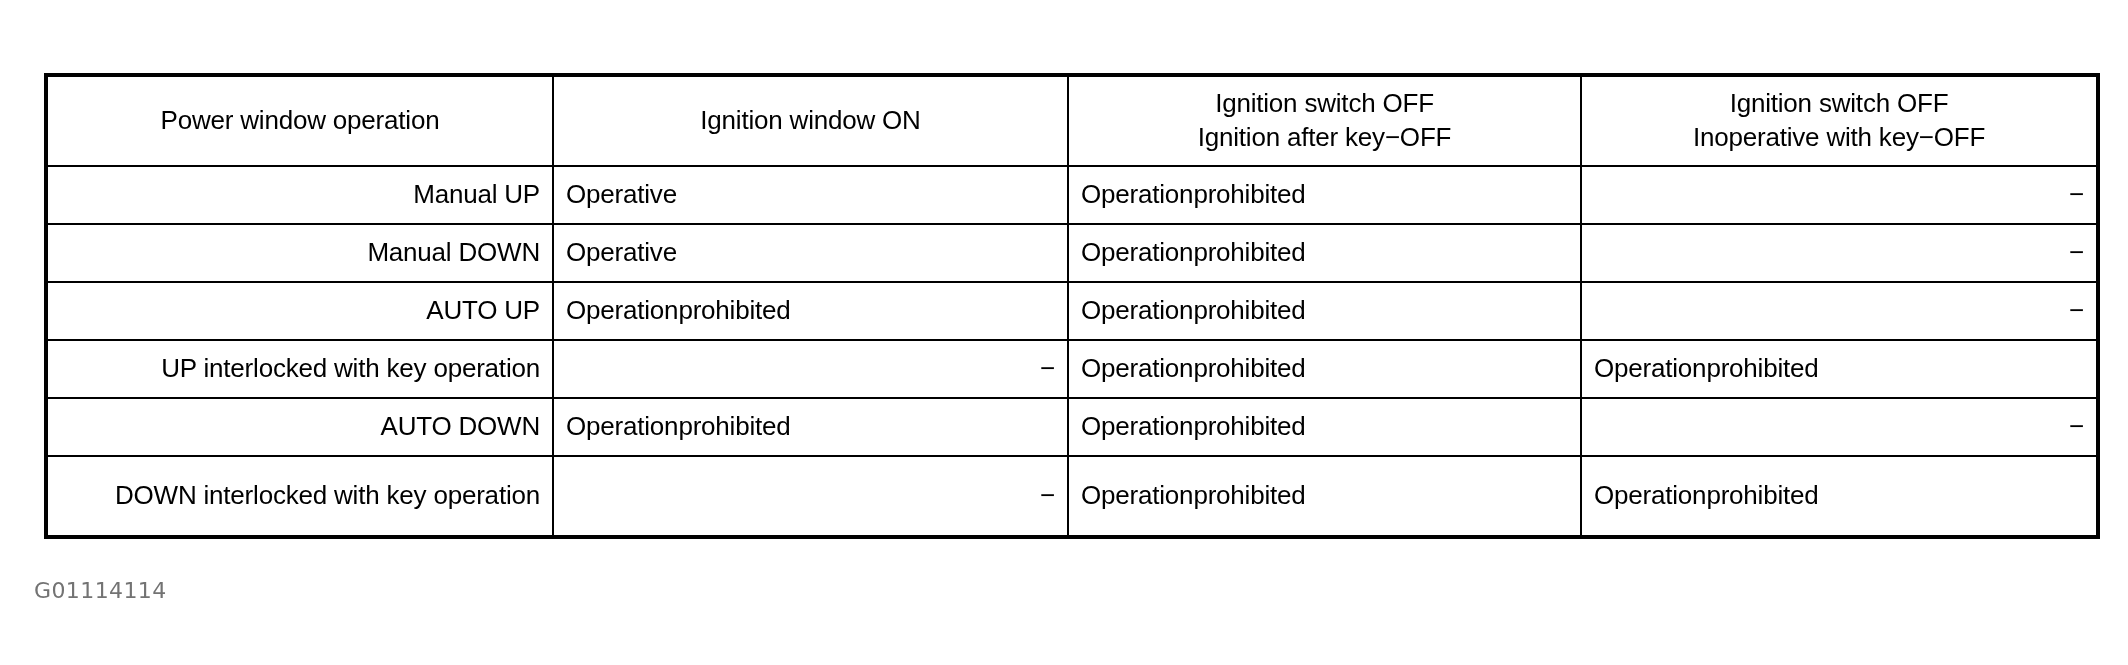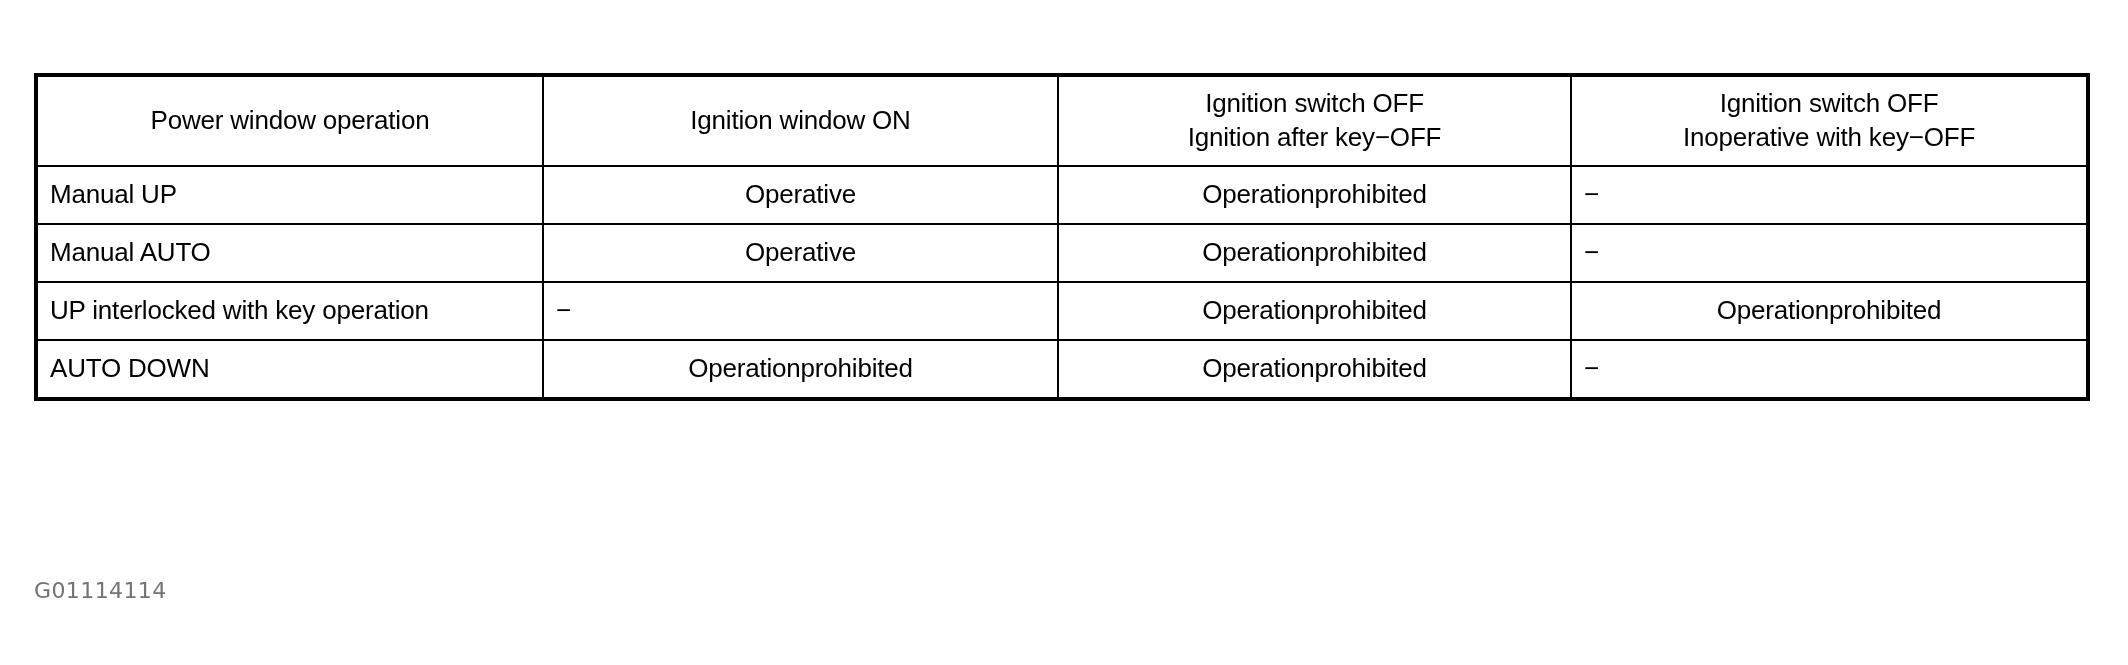--- a/index.html
+++ b/index.html
@@ -20,21 +20,21 @@
   .page {
     position: relative;
     width: 2128px;
     height: 665px;
     background: #ffffff;
   }
 
   
   .spec-table {
     position: absolute;
-    left: 34px;
+    left: 44px;
     top: 73px;
     width: 2052px;
     border-collapse: collapse;
     table-layout: fixed;
     background: #ffffff;
   }
 
   .spec-table td,
   .spec-table th {
     border: 2px solid #000000;
@@ -63,22 +63,22 @@
   tr.header-row td {
     height: 88px;
     text-align: center;
   }
   .hdr-line { display: block; white-space: nowrap; }
 
   
   tr.data-row td { height: 56px; }
   tr.data-row.tall td { height: 78px; }
 
-  .cell-center { text-align: left; }
-  .cell-left   { text-align: center; }
+  .cell-center { text-align: right; }
+  .cell-left   { text-align: left; }
 
   
   .figure-caption {
     position: absolute;
     left: 34px;
     top: 578px;
     font-family: "DejaVu Sans", sans-serif;
     font-size: 22px;
     letter-spacing: 0.4px;
     color: #737373;
@@ -120,40 +120,52 @@
     <tbody>
 
       <tr class="data-row">
         <td class="cell-center">Manual UP</td>
         <td class="cell-left">Operative</td>
         <td class="cell-left">Operationprohibited</td>
         <td class="cell-center">−</td>
       </tr>
 
       <tr class="data-row">
-        <td class="cell-center">Manual AUTO</td>
+        <td class="cell-center">Manual DOWN</td>
         <td class="cell-left">Operative</td>
         <td class="cell-left">Operationprohibited</td>
         <td class="cell-center">−</td>
       </tr>
 
+      <tr class="data-row">
+        <td class="cell-center">AUTO UP</td>
+        <td class="cell-left">Operationprohibited</td>
+        <td class="cell-left">Operationprohibited</td>
+        <td class="cell-center">−</td>
+      </tr>
 
       <tr class="data-row">
         <td class="cell-center">UP interlocked with key operation</td>
         <td class="cell-center">−</td>
         <td class="cell-left">Operationprohibited</td>
         <td class="cell-left">Operationprohibited</td>
       </tr>
 
       <tr class="data-row">
         <td class="cell-center">AUTO DOWN</td>
         <td class="cell-left">Operationprohibited</td>
         <td class="cell-left">Operationprohibited</td>
         <td class="cell-center">−</td>
       </tr>
 
+      <tr class="data-row tall">
+        <td class="cell-center">DOWN interlocked with key operation</td>
+        <td class="cell-center">−</td>
+        <td class="cell-left">Operationprohibited</td>
+        <td class="cell-left">Operationprohibited</td>
+      </tr>
 
     </tbody>
   </table>
 
   <div class="figure-caption">G01114114</div>
 
 </div>
 
 </body></html>

